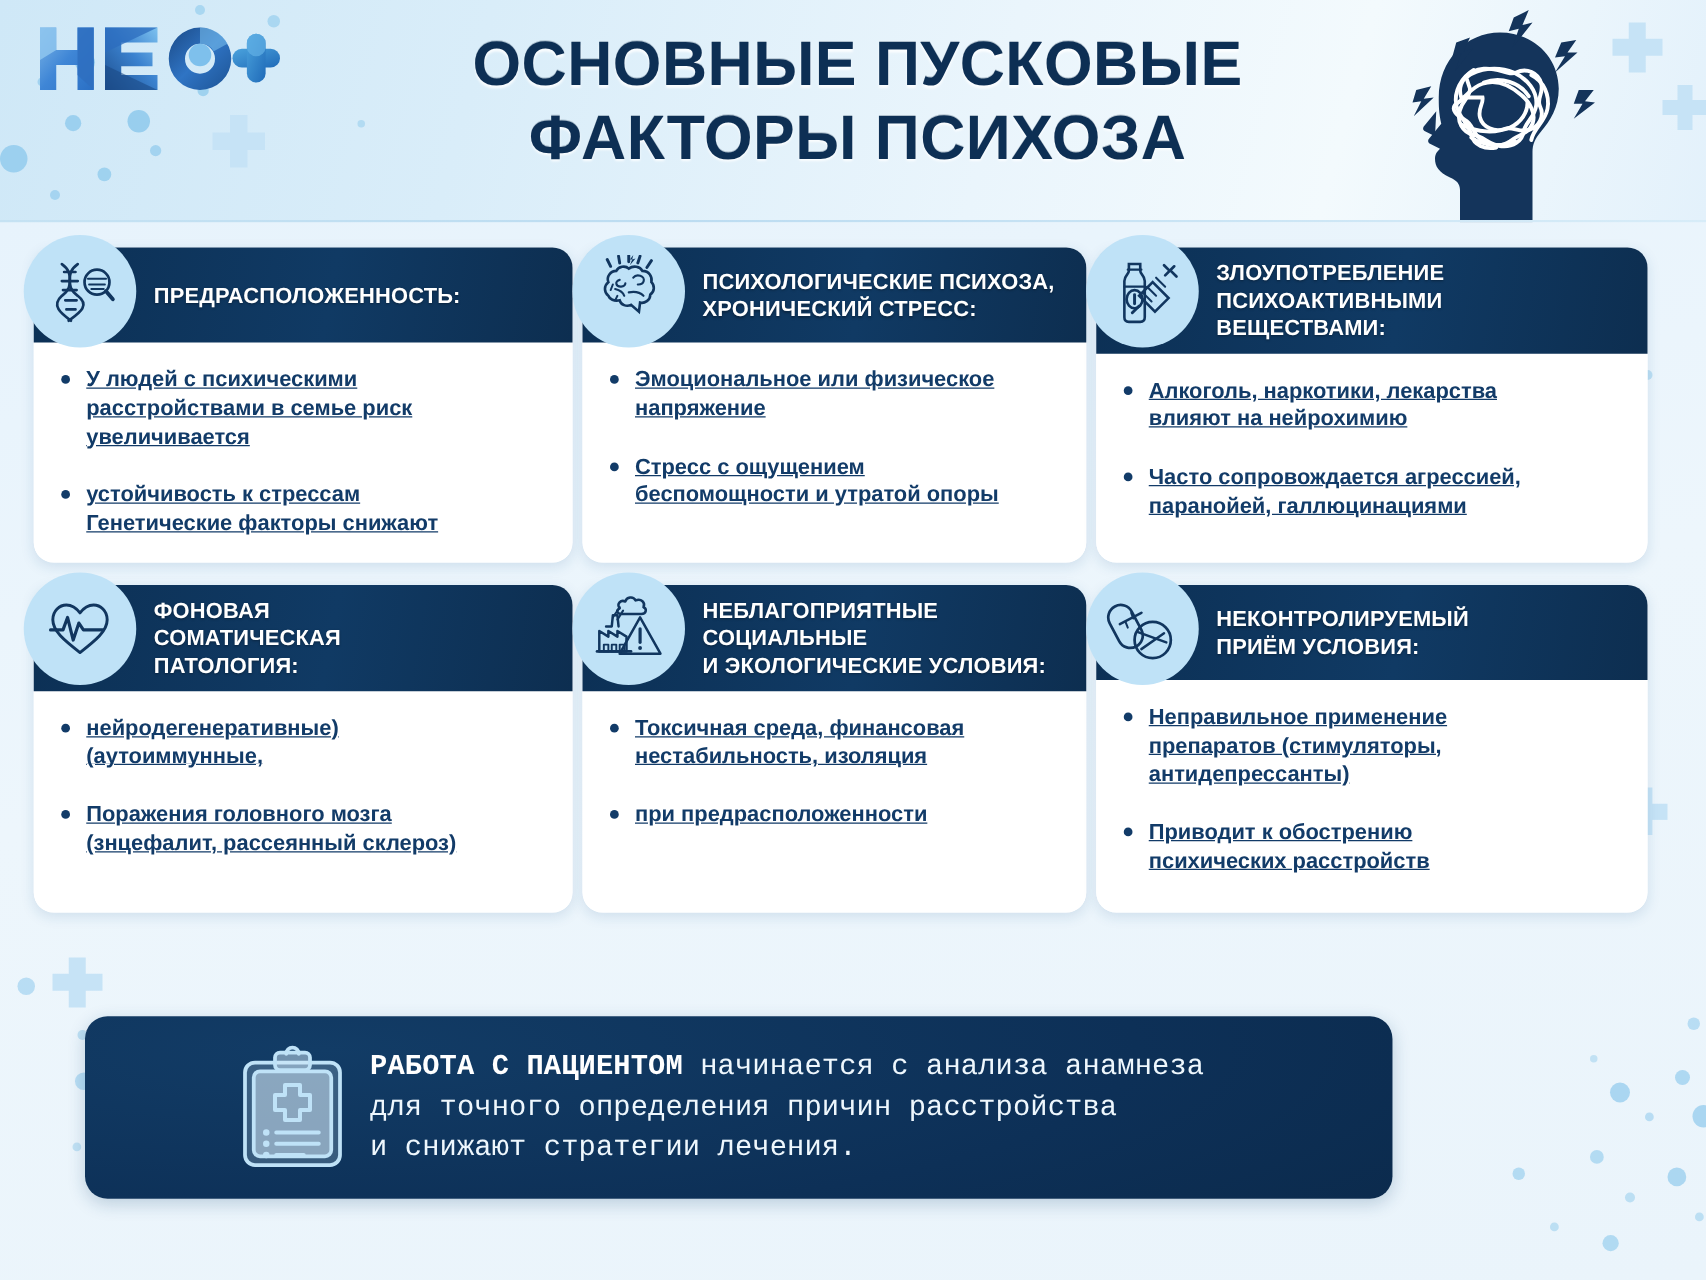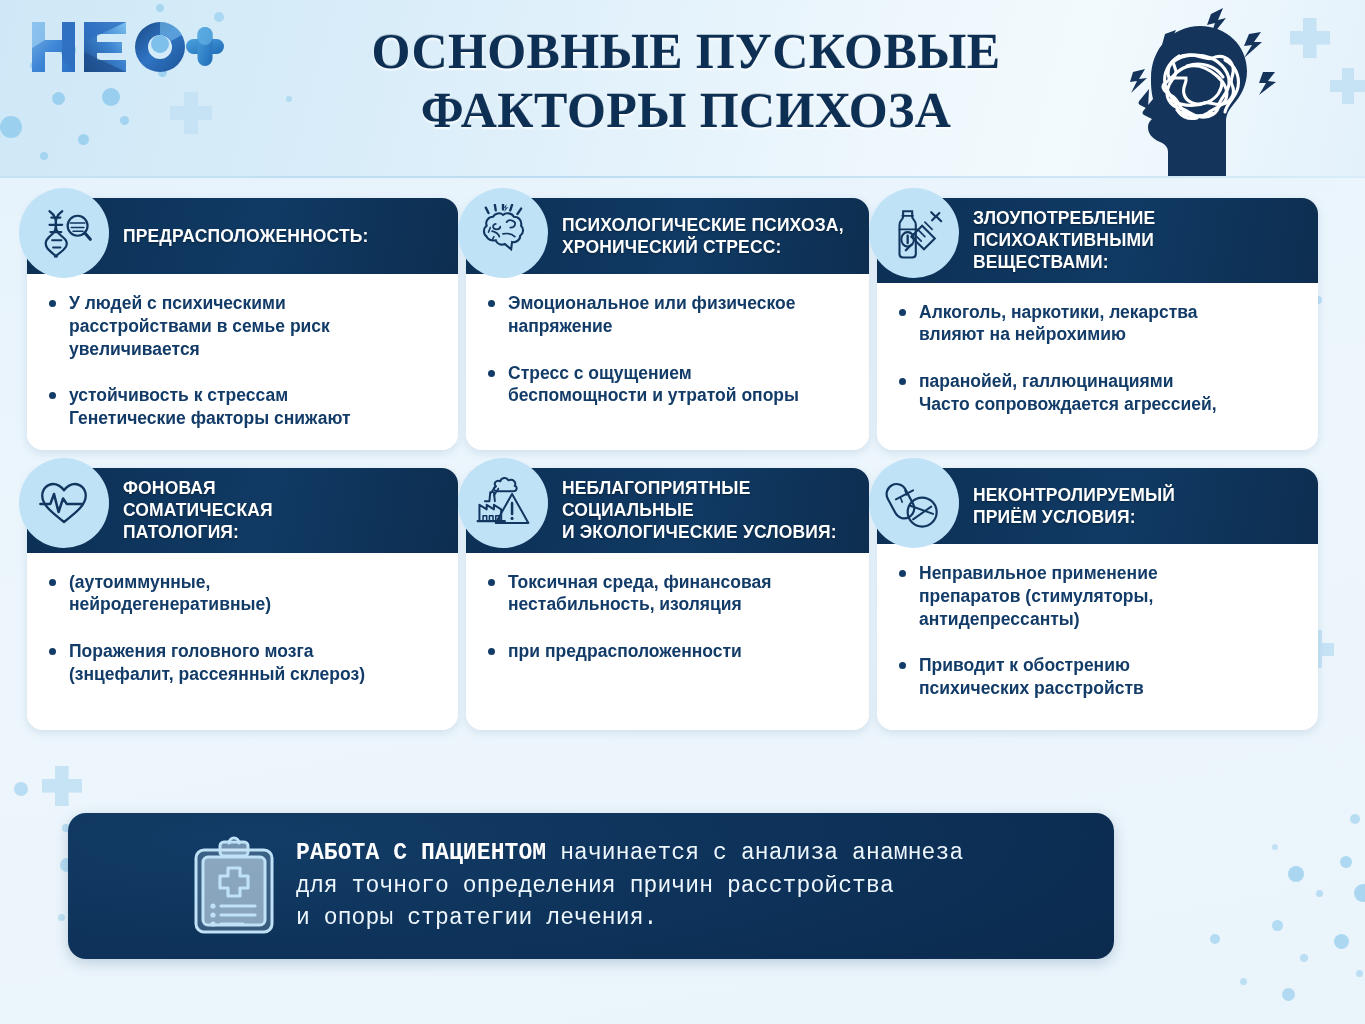--- a/index.html
+++ b/index.html
@@ -21,21 +21,20 @@
   }
 
   
   .header {
     position: absolute;
     left: 0; top: 0;
     width: 1365px;
     height: 178px;
     background: linear-gradient(105deg, #cfe8f7 0%, #d9edf9 28%, #eaf5fc 58%, #f3fafd 78%, #e3f1fb 100%);
     overflow: hidden;
-    font-family: Liberation Serif, serif;
   }
   .header-rule {
     position: absolute;
     left: 0; bottom: 0;
     width: 100%; height: 2px;
     background: linear-gradient(90deg, #c5e2f3, #bcdcf1 40%, #d7ecf8);
   }
 
   
   .logo {
@@ -156,21 +155,21 @@
   }
   ul.bullets li:last-child { margin-bottom: 0; margin-top: 24px; }
   ul.bullets li::before {
     content: "";
     position: absolute;
     left: 4px; top: 8px;
     width: 7px; height: 7px;
     border-radius: 50%;
     background: #123b68;
   }
-  ul.bullets li .bl { display: block; white-space: nowrap; }
+  ul.bullets li .bl { display: block; white-space: nowrap; text-decoration: underline; }
 
   
   .row1 .card { min-height: 252px; }
   .row2 .card { min-height: 262px; }
 
   
   .footer {
     position: absolute;
     left: 68px; top: 813px;
     width: 1046px; height: 146px;
@@ -440,22 +439,22 @@
             <span class="tl">ВЕЩЕСТВАМИ:</span>
           </div>
         </div>
         <div class="card-body">
           <ul class="bullets">
             <li>
               <span class="bl">Алкоголь, наркотики, лекарства</span>
               <span class="bl">влияют на нейрохимию</span>
             </li>
             <li>
+              <span class="bl">Часто сопровождается агрессией,</span>
               <span class="bl">паранойей, галлюцинациями</span>
-              <span class="bl">Часто сопровождается агрессией,</span>
             </li>
           </ul>
         </div>
       </div>
     </div>
 
     <div class="row2" style="display:contents">
 
       
       <div class="card">
@@ -468,22 +467,22 @@
           </div>
           <div class="card-title">
             <span class="tl">ФОНОВАЯ</span>
             <span class="tl">СОМАТИЧЕСКАЯ</span>
             <span class="tl">ПАТОЛОГИЯ:</span>
           </div>
         </div>
         <div class="card-body">
           <ul class="bullets">
             <li>
+              <span class="bl">нейродегенеративные)</span>
               <span class="bl">(аутоиммунные,</span>
-              <span class="bl">нейродегенеративные)</span>
             </li>
             <li>
               <span class="bl">Поражения головного мозга</span>
               <span class="bl">(знцефалит, рассеянный склероз)</span>
             </li>
           </ul>
         </div>
       </div>
 
       
@@ -571,17 +570,17 @@
         <path d="M40 32 h12 v8 h8 v12 h-8 v8 h-12 v-8 h-8 v-12 h8 z" fill="none" stroke-width="3.2"></path>
         <path d="M33 70 h34 M33 79 h34 M33 88 h22" stroke-width="3.2"></path>
         <circle cx="25" cy="70" r="2.6" fill="#bfe2f7" stroke="none"></circle>
         <circle cx="25" cy="79" r="2.6" fill="#bfe2f7" stroke="none"></circle>
         <circle cx="25" cy="88" r="2.6" fill="#bfe2f7" stroke="none"></circle>
       </svg>
     </div>
     <div class="footer-text">
       <span class="fl"><span class="strong">РАБОТА С ПАЦИЕНТОМ</span><span> начинается с анализа анамнеза</span></span>
       <span class="fl">для точного определения причин расстройства</span>
-      <span class="fl">и опоры стратегии лечения.</span>
+      <span class="fl">и снижают стратегии лечения.</span>
     </div>
   </div>
 
 </div>
 
 </body></html>

